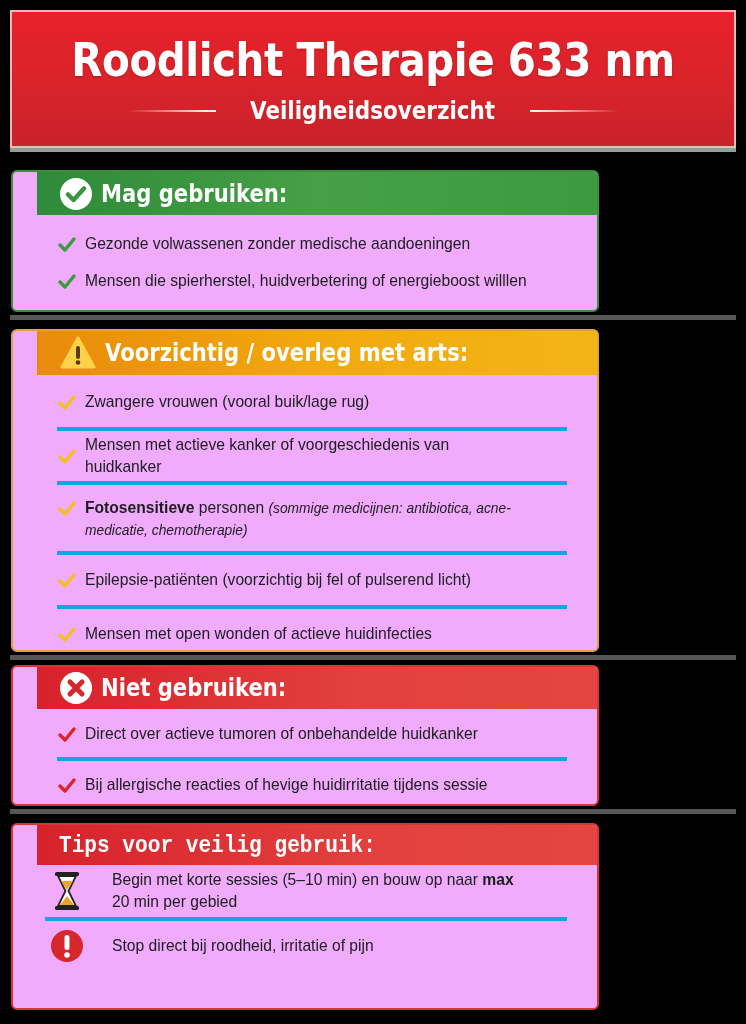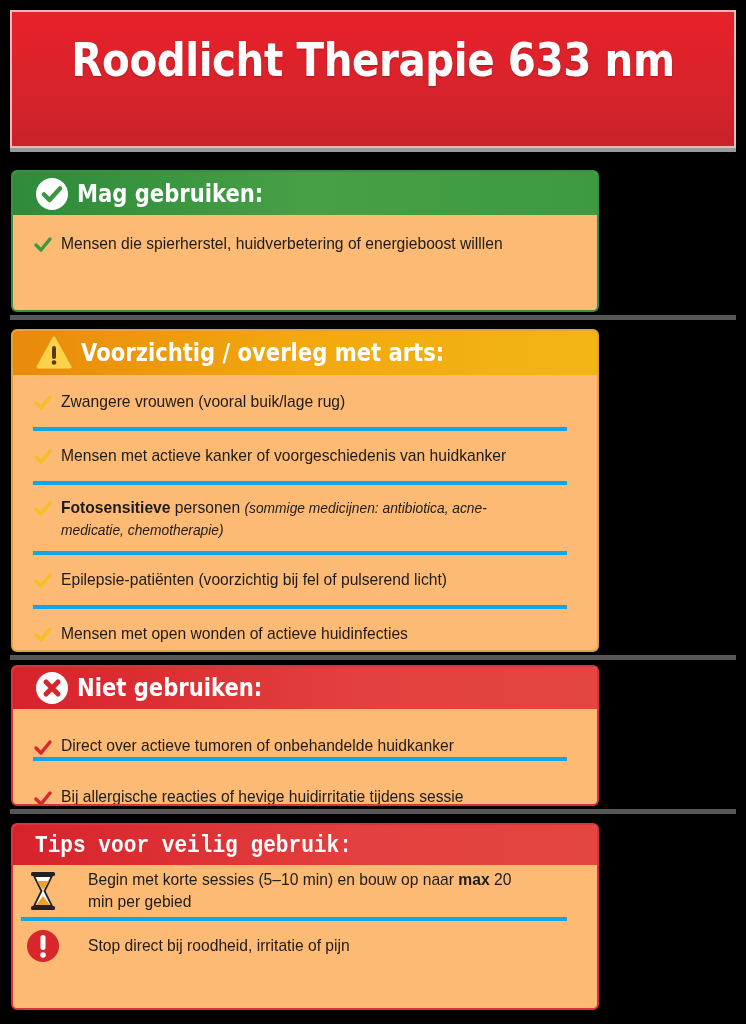--- a/index.html
+++ b/index.html
@@ -34,22 +34,23 @@
   .hero-line.right { background: linear-gradient(90deg, #fff, rgba(255,255,255,0)); }
   .hero-subtitle {
     font-size: 25px; font-weight: bold; color: #fff;
     font-family: "DejaVu Sans", sans-serif;
     transform: scaleX(0.86);
   }
 
   
   .card {
     position: absolute; left: 11px; width: 588px;
-    background: #fdba74; border-radius: 6px; box-sizing: border-box;
+    background: #f0abfc; border-radius: 6px; box-sizing: border-box;
     overflow: hidden;
+    padding-left: 24px;
   }
   .card-head {
     display: flex; align-items: center; padding-left: 22px;
     color: #fff; font-weight: bold; font-size: 24px;
     font-family: "DejaVu Sans", sans-serif;
   }
   .card-head .label { transform: scaleX(0.88); transform-origin: left center; white-space: nowrap; }
   .head-icon { width: 34px; height: 34px; margin-right: 8px; flex: none; }
 
   .green { top: 170px; height: 142px; border: 2px solid #3d8f3f; }
@@ -75,53 +76,64 @@
 
   .green .item { height: 37px; border-bottom: none; }
   .green .list { padding-top: 10px; }
 
   .orange .item { height: 50px; }
   .orange .item.tall { height: 70px; align-items: flex-start; padding-top: 12px; box-sizing: border-box; }
   .orange .item.tall .check { margin-top: 1px; }
   .orange .list { padding-top: 2px; }
   .small-it { font-style: italic; font-size: 15px; }
 
-  .red1 .item { height: 47px; align-items: flex-end; }
+  .red1 .item { height: 47px; }
   .red1 .list { padding-top: 1px; }
 
   .red2 .list { padding-left: 8px; }
   .red2 .item { height: 49px; gap: 17px; }
   .red2 .item:first-child { height: 52px; }
   .tip-icon { width: 44px; height: 40px; margin-right: 6px; flex: none; display: flex; align-items: center; justify-content: center; }
   .bold { font-weight: bold; }
 
   .sep { position: absolute; left: 10px; width: 726px; height: 5px; background: #8f8f8f; opacity: 0.6; }
 </style>
 </head>
 <body>
 
 <div class="page">
 
   <div class="hero">
     <div class="hero-title">Roodlicht Therapie 633 nm</div>
+    <div class="hero-sub">
+      <span class="hero-line"></span>
+      <span class="hero-subtitle">Veiligheidsoverzicht</span>
+      <span class="hero-line right"></span>
+    </div>
   </div>
 
   <div class="sep" style="top:315px;"></div>
   <div class="sep" style="top:655px;"></div>
   <div class="sep" style="top:809px;"></div>
 
   <div class="card green">
     <div class="card-head">
       <svg class="head-icon" viewBox="0 0 34 34">
         <circle cx="17" cy="17" r="16" fill="#fff"></circle>
         <path d="M9 17.5 L14.5 23 L25 11.5" stroke="#3a9440" stroke-width="4.5" fill="none" stroke-linecap="round" stroke-linejoin="round"></path>
       </svg>
       <span class="label">Mag gebruiken:</span>
     </div>
     <div class="list">
+      <div class="item">
+        <svg class="check" viewBox="0 0 20 20">
+            <path d="M3 11 L8 16 L17 5" stroke="#3d9a3f" stroke-width="3.5" fill="none" stroke-linecap="round" stroke-linejoin="round"></path>
+          </svg>
+        <span class="txt">Gezonde volwassenen zonder medische aandoeningen</span>
+      </div>
       <div class="item">
         <svg class="check" viewBox="0 0 20 20">
             <path d="M3 11 L8 16 L17 5" stroke="#3d9a3f" stroke-width="3.5" fill="none" stroke-linecap="round" stroke-linejoin="round"></path>
           </svg>
         <span class="txt">Mensen die spierherstel, huidverbetering of energieboost willlen</span>
       </div>
     </div>
   </div>
 
   <div class="card orange">

